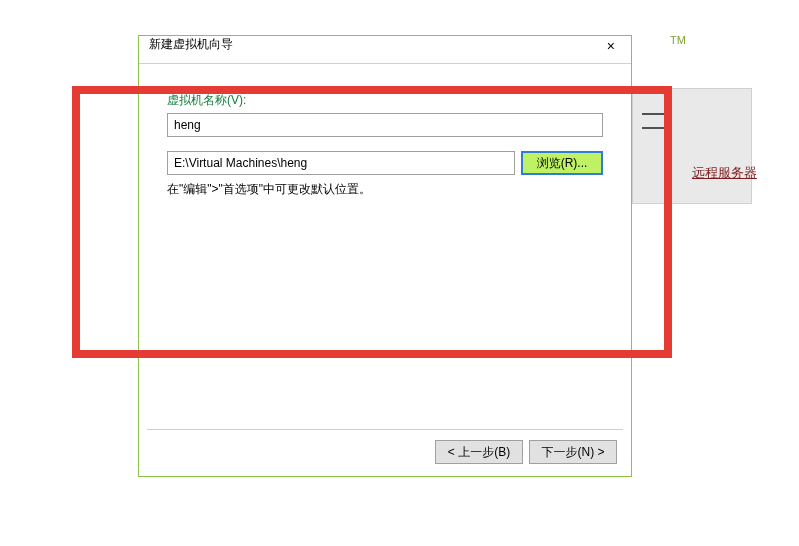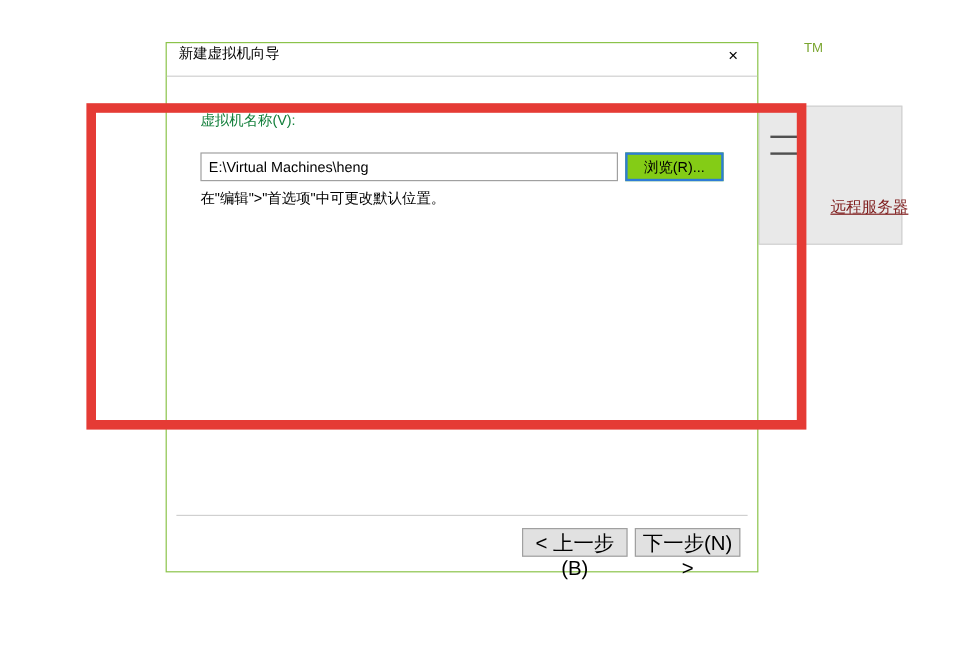--- a/index.html
+++ b/index.html
@@ -78,21 +78,21 @@
       gap: 6px;
       align-items: flex-end;
     }
     .location-row .text-input {
       flex: 1;
     }
     .browse-btn {
       height: 24px;
       width: 82px;
       border: 2px solid #2e7cd6;
-      background: #84cc16;
+      background: #bef264;
       font-size: 12px;
       font-family: inherit;
       cursor: pointer;
     }
     .spacer-mid {
       height: 14px;
     }
     .hint-text {
       font-size: 12px;
       color: #000;
@@ -103,21 +103,21 @@
       bottom: 12px;
       right: 14px;
       display: flex;
       gap: 6px;
     }
     .footer-btn {
       width: 88px;
       height: 24px;
       border: 1px solid #a0a0a0;
       background: #e1e1e1;
-      font-size: 17px;
+      font-size: 12px;
       font-family: inherit;
       cursor: pointer;
     }
     .footer-divider {
       position: absolute;
       bottom: 46px;
       left: 8px;
       right: 8px;
       border-top: 1px solid #d0d0d0;
     }
@@ -191,20 +191,21 @@
 <div class="bg-panel-text">远程服务器</div>
 
 <div class="dialog">
   <div class="dialog-titlebar">
     <span class="dialog-title">新建虚拟机向导</span>
     <span class="dialog-close">×</span>
   </div>
   <div class="dialog-body">
     <div class="form-area">
       <label class="form-label">虚拟机名称(V):</label>
+      <input type="text" class="text-input" value="heng" style="">
       <div class="spacer-mid"></div>
       <div class="location-row">
         <input type="text" class="text-input" value="E:\Virtual Machines\heng" style="">
         <button class="browse-btn">浏览(R)...</button>
       </div>
       <div class="hint-text">在"编辑"&gt;"首选项"中可更改默认位置。</div>
     </div>
   </div>
   <div class="footer-divider"></div>
   <div class="dialog-footer">

